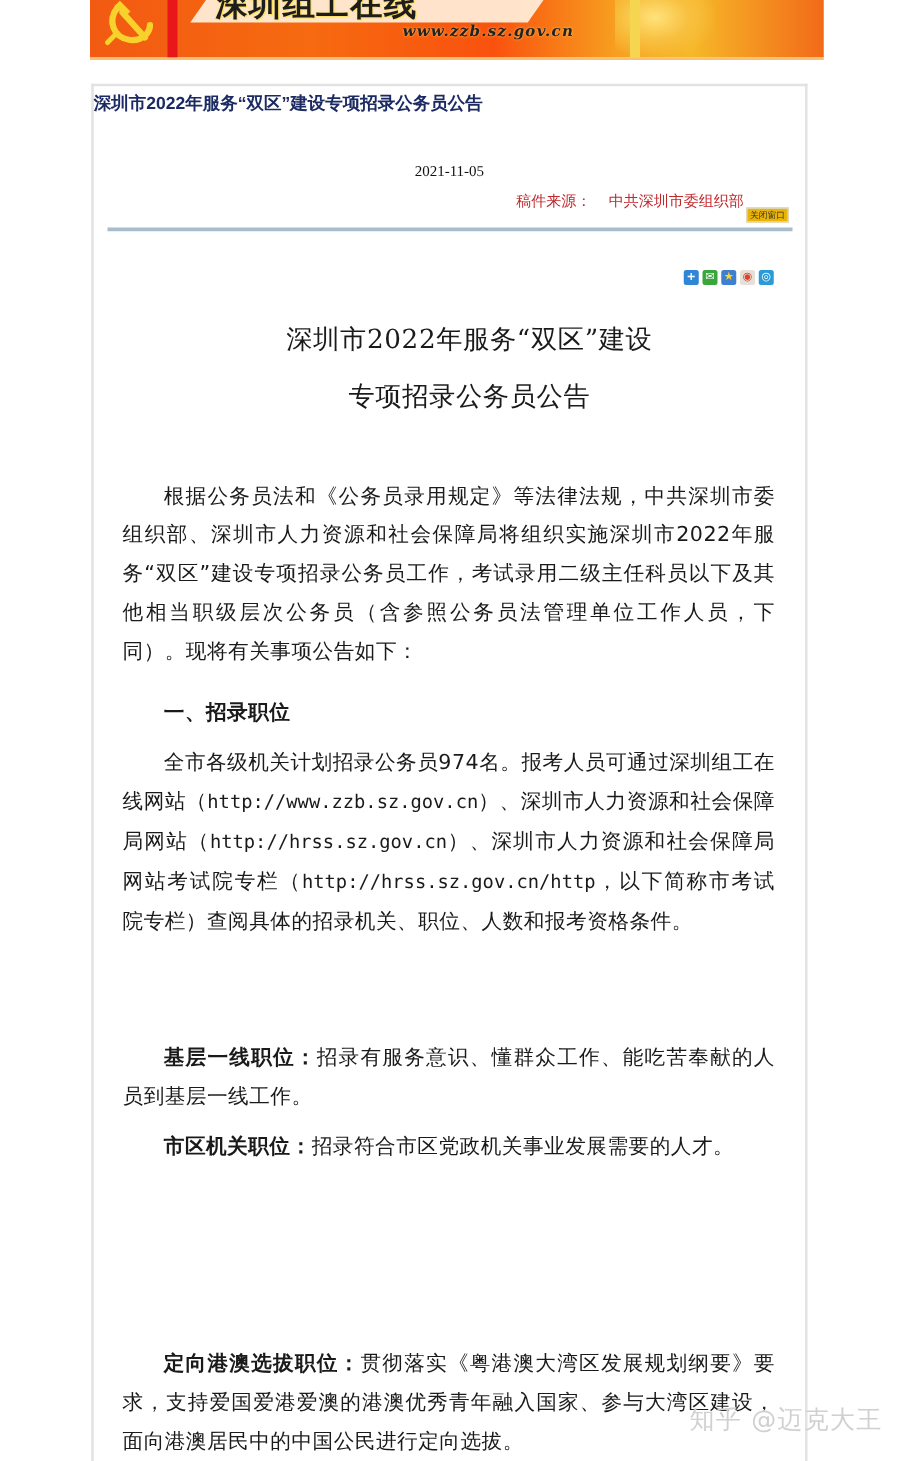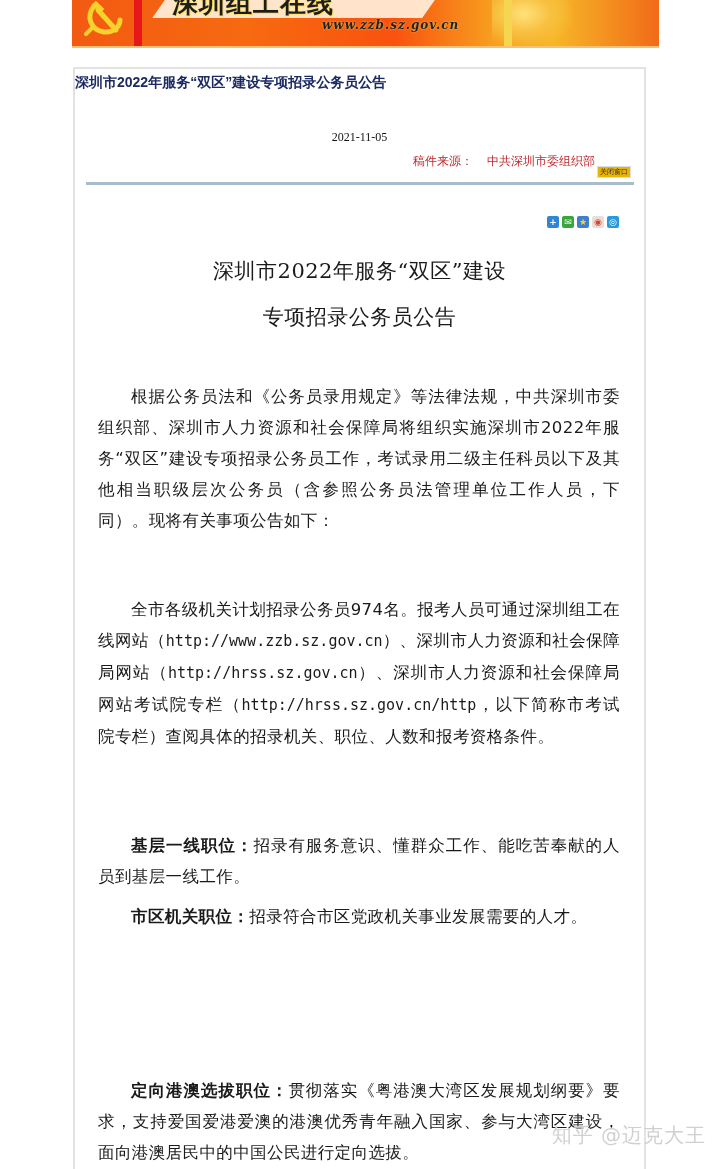--- a/index.html
+++ b/index.html
@@ -22,21 +22,21 @@
   .header-title { position:absolute; left:0; width:100%; top:5px; text-align:left; font-family:Liberation Sans, sans-serif; font-weight:bold; font-size:14px; color:#1b2a63; }
   .pub-date { position:absolute; left:0; width:100%; top:61px; text-align:center; font-family:"Liberation Serif", serif; font-size:12px; color:#111; }
   .source { position:absolute; right:49px; top:84px; font-family:"DejaVu Serif", serif; font-size:12px; color:#c0282c;margin-left:26px; }
   .source .src-value { margin-left:14px; }
   .close-btn { position:absolute; right:13px; top:97px; font-size:7px; color:#333; background:#eab308; border:1px solid #ddd; padding:0 2px; line-height:10px; cursor:pointer; }
   .separator { position:absolute; left:11px; right:10px; top:113px; height:3px; background:#a9bccb; }
 
   .share-bar { position:absolute; right:25px; top:147px; display:flex; gap:3px; }
   .share-bar .ico { width:12px; height:12px; border-radius:2px; display:flex; align-items:center; justify-content:center; font-size:9px; color:#fff; font-weight:bold; cursor:pointer; }
 
-  .doc-title { position:absolute; left:0; width:100%; text-align:center; font-family:"DejaVu Serif", serif; font-size:21px; color:#1a1a1a; letter-spacing:0.5px; }
+  .doc-title { position:absolute; left:0; width:100%; text-align:center; font-family:"DejaVu Serif", serif; font-size:21px; color:#1a1a1a; letter-spacing:0.5px;padding-left:16px; }
   .doc-title.l1 { top:188px; }
   .doc-title.l2 { top:234px; }
 
   .body-text { position:absolute; left:23px; width:522px; font-size:16.5px; line-height:31px; color:#1a1a1a; letter-spacing:0.4px; text-align:justify; }
   .body-text p { margin:0; text-indent:2em; }
   .body-text .mono { font-family:"DejaVu Sans Mono", monospace; font-size:15px; letter-spacing:0; }
   .body-text b { font-weight:bold; }
   .p-intro { top:312px; }
   .h-sec1 { top:485px; }
   .p-quota { top:525px; }
@@ -83,20 +83,23 @@
     <div class="ico" style="background:#2a9ad8">◎</div>
   </div>
 
   <div class="doc-title l1">深圳市2022年服务“双区”建设</div>
   <div class="doc-title l2">专项招录公务员公告</div>
 
   <div class="body-text p-intro">
     <p>根据公务员法和《公务员录用规定》等法律法规，中共深圳市委组织部、深圳市人力资源和社会保障局将组织实施深圳市2022年服务“双区”建设专项招录公务员工作，考试录用二级主任科员以下及其他相当职级层次公务员（含参照公务员法管理单位工作人员，下同）。现将有关事项公告如下：</p>
   </div>
 
+  <div class="body-text h-sec1">
+    <p><b>一、招录职位</b></p>
+  </div>
 
   <div class="body-text p-quota">
     <p><span>全市各级机关计划招录公务员974名。报考人员可通过深圳组工在线网站（</span><span class="mono">http://www.zzb.sz.gov.cn</span><span>）、深圳市人力资源和社会保障局网站（</span><span class="mono">http://hrss.sz.gov.cn</span><span>）、深圳市人力资源和社会保障局网站考试院专栏（</span><span class="mono">http://hrss.sz.gov.cn/http</span><span>，以下简称市考试院专栏）查阅具体的招录机关、职位、人数和报考资格条件。</span></p>
   </div>
 
 
   <div class="body-text p-cat1">
     <p><b>基层一线职位：</b><span>招录有服务意识、懂群众工作、能吃苦奉献的人员到基层一线工作。</span></p>
   </div>
   <div class="body-text p-cat2">

